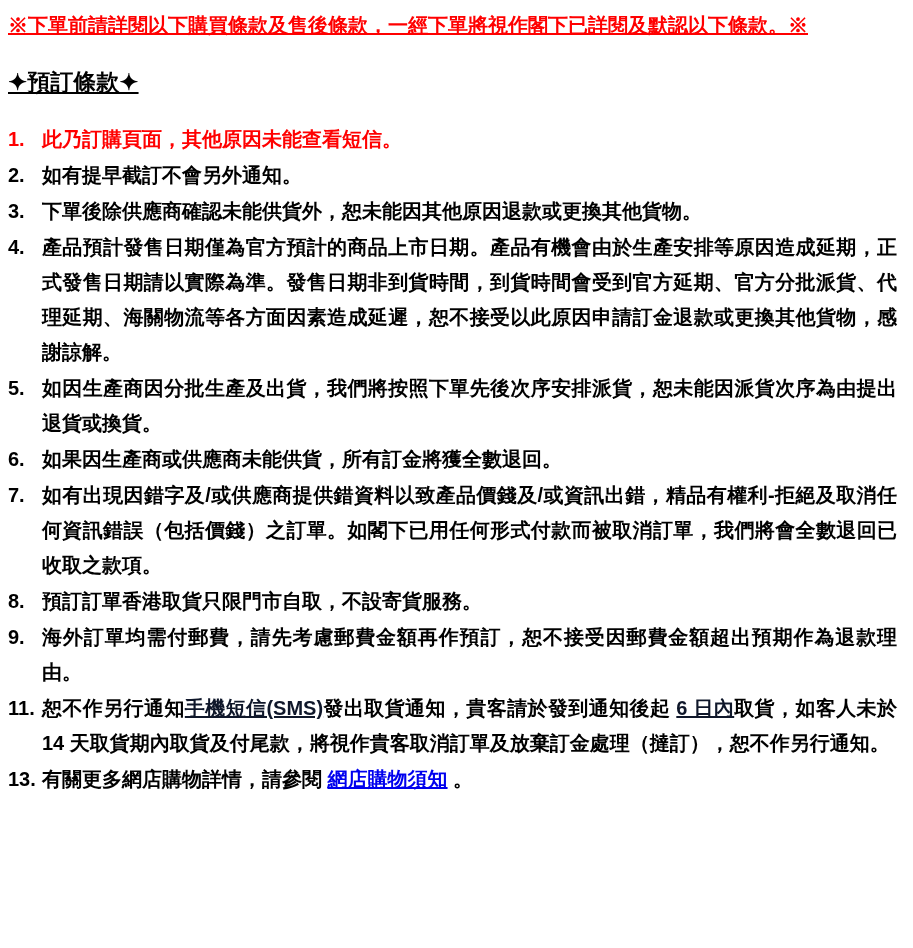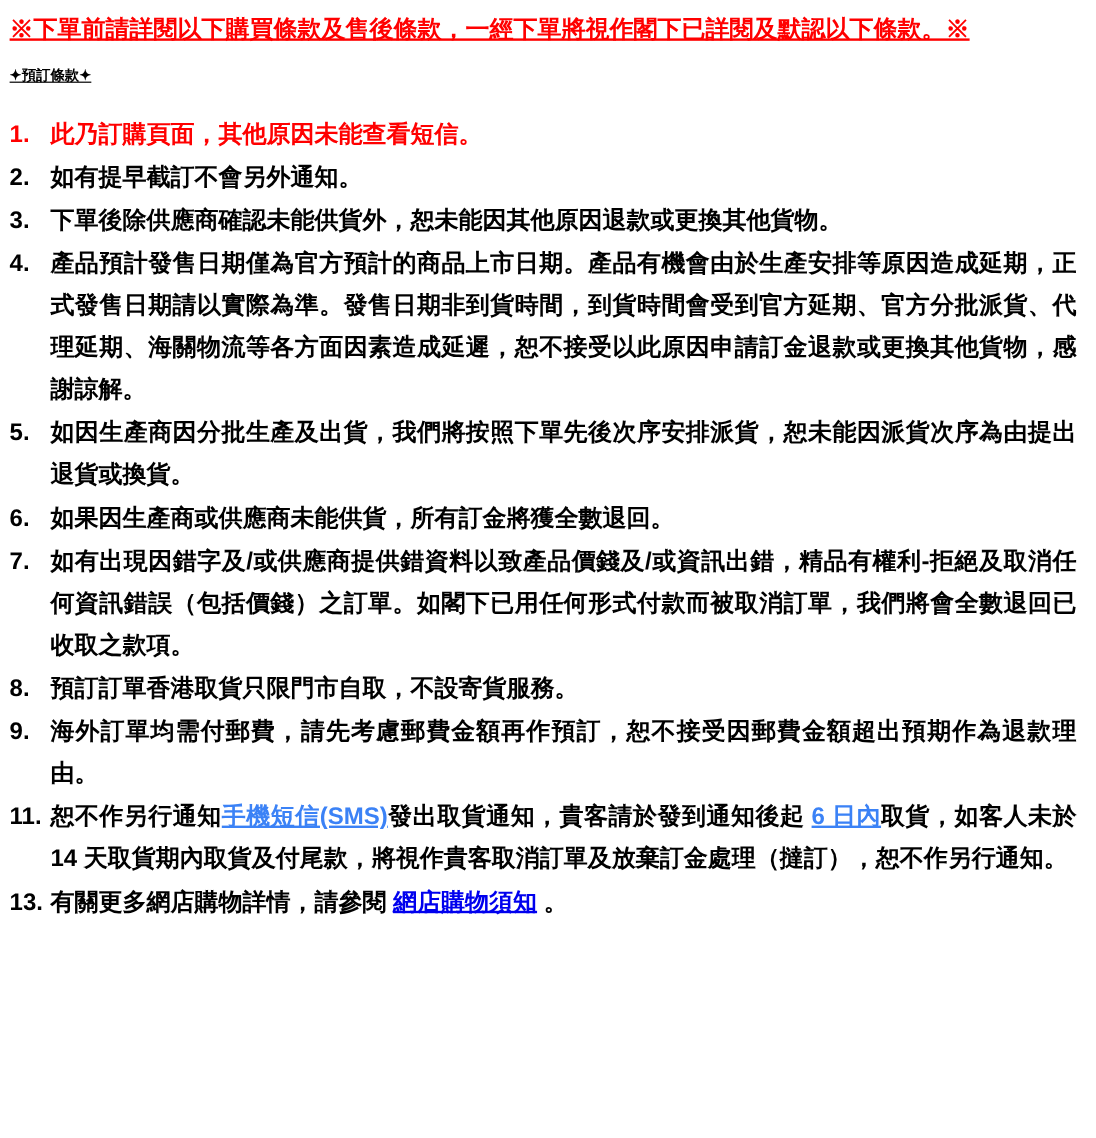--- a/index.html
+++ b/index.html
@@ -12,25 +12,25 @@
     color: #000000;
   }
   .page {
     padding: 12px 16px 12px 8px;
   }
   .notice-title {
     color: #ff0000;
     font-size: 20px;
     line-height: 1.35;
     text-decoration: underline;
-    margin-bottom: 15px;
+    margin-bottom: 28px;
   }
   .section-title {
     color: #000000;
-    font-size: 12px;
+    font-size: 23px;
     line-height: 1.35;
     text-decoration: underline;
     margin-bottom: 24px;
     display: inline-block;
   }
   .section-title-wrap { margin-bottom: 0; }
   .terms-list {
     list-style: none;
   }
   .term-item {
@@ -41,21 +41,21 @@
     margin-bottom: 1px;
   }
   .term-num {
     white-space: nowrap;
   }
   .term-text {
     text-align: justify;
   }
   .term-red { color: #ff0000; }
   .seg-red-underline {
-    color: #3b82f6;
+    color: #0f172a;
     text-decoration: underline;
   }
   .seg-link {
     color: #0000ee;
     text-decoration: underline;
     cursor: pointer;
   }
 </style>
 </head>
 <body>

